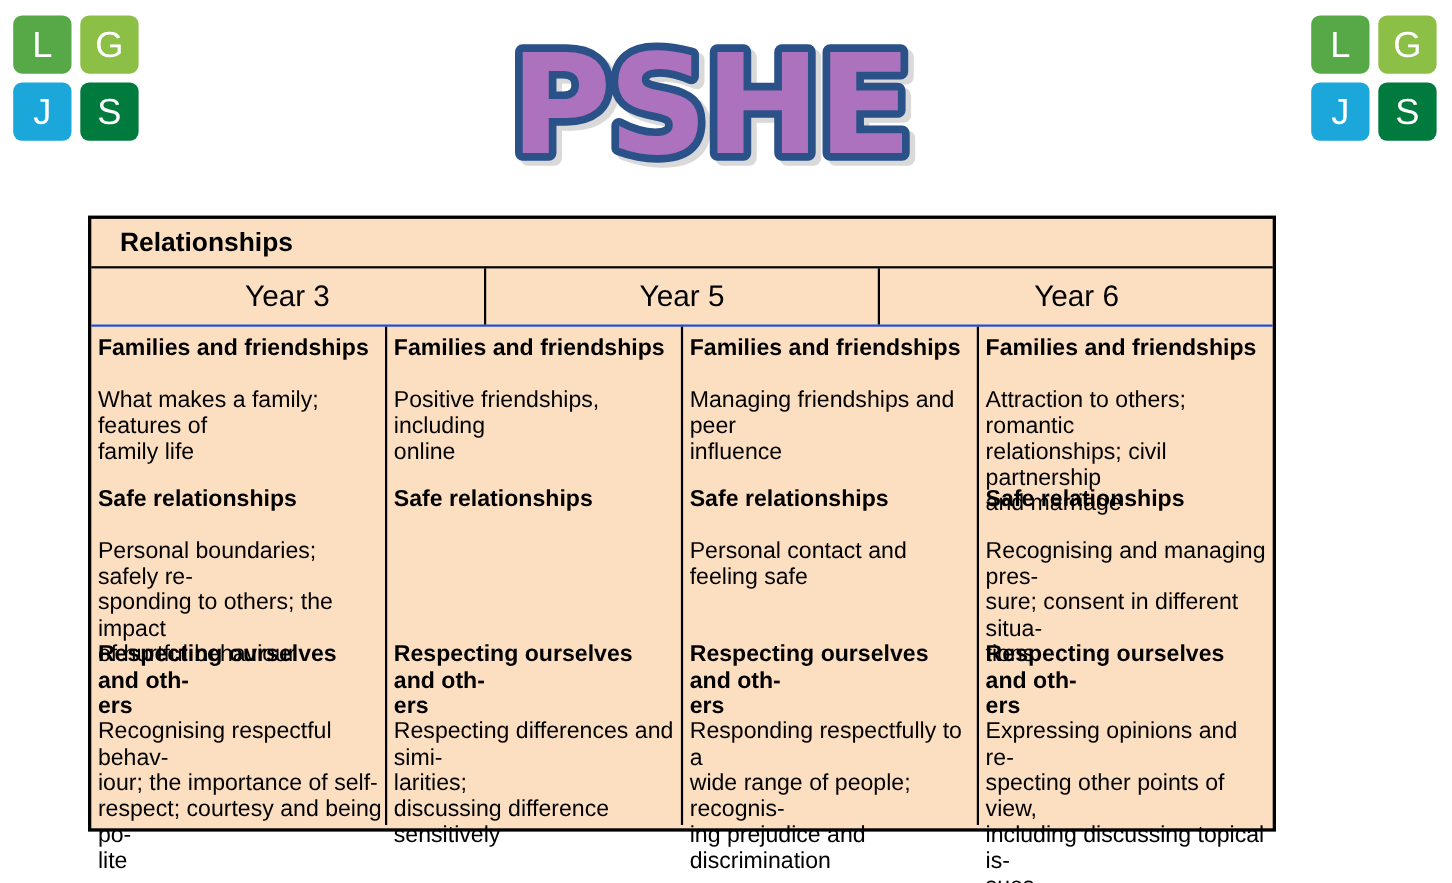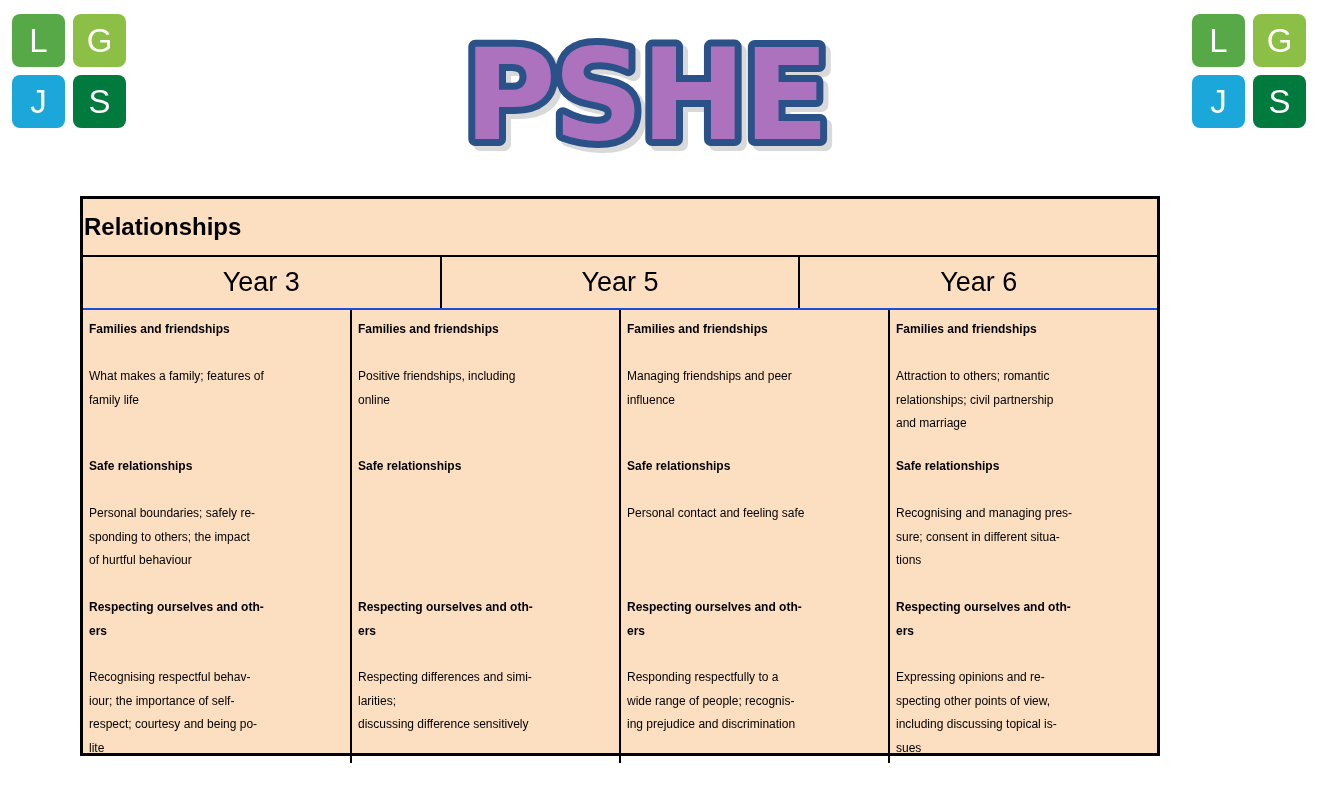--- a/index.html
+++ b/index.html
@@ -40,35 +40,35 @@
     letter-spacing: -3px;
     stroke-linejoin: round;
   }
 
   
   .ctable {
     position: absolute; left: 80px; top: 196px; width: 1080px; height: 560px;
     border: 3px solid #000; background: #fcdec0;
   }
   .row-title {
-    height: 58px; border-bottom: 2px solid #000;
-    display: flex; align-items: center; padding: 0 1px;
+    height: 45px; border-bottom: 2px solid #000;
+    display: flex; align-items: center; padding: 0 26px;
     font-size: 24px; font-weight: bold;
   }
   .row-years { height: 53px; border-bottom: 2px solid #1d4ed8; display: flex; }
   .year-cell {
     flex: 1; border-right: 2px solid #000;
     display: flex; align-items: center; justify-content: center;
     font-size: 27px;
   }
   .year-cell:last-child { border-right: none; }
   .row-content { height: 453px; display: flex; }
   .content-cell {
     flex: 1; border-right: 2px solid #000; position: relative;
-    font-size: 12px; line-height: 23.5px;
+    font-size: 21px; line-height: 23.5px;
   }
   .content-cell:last-child { border-right: none; }
   .blk {
     position: absolute; left: 6px; right: 3px;
     white-space: pre-line;
   }
   .blk.b { font-weight: bold; }
   .pos-h1 { top: 8px; }
   .pos-p1 { top: 55px; }
   .pos-h2 { top: 145px; }

